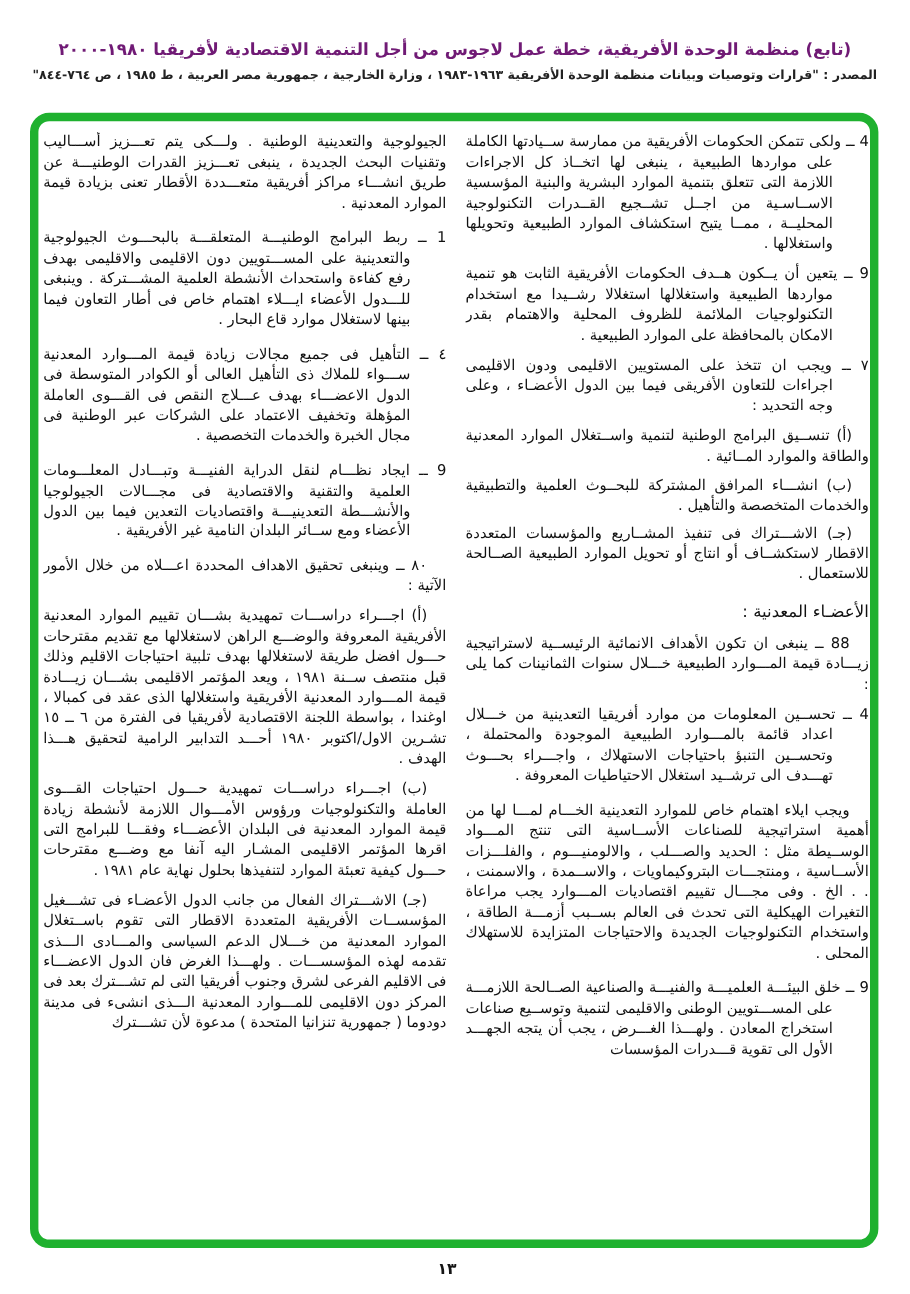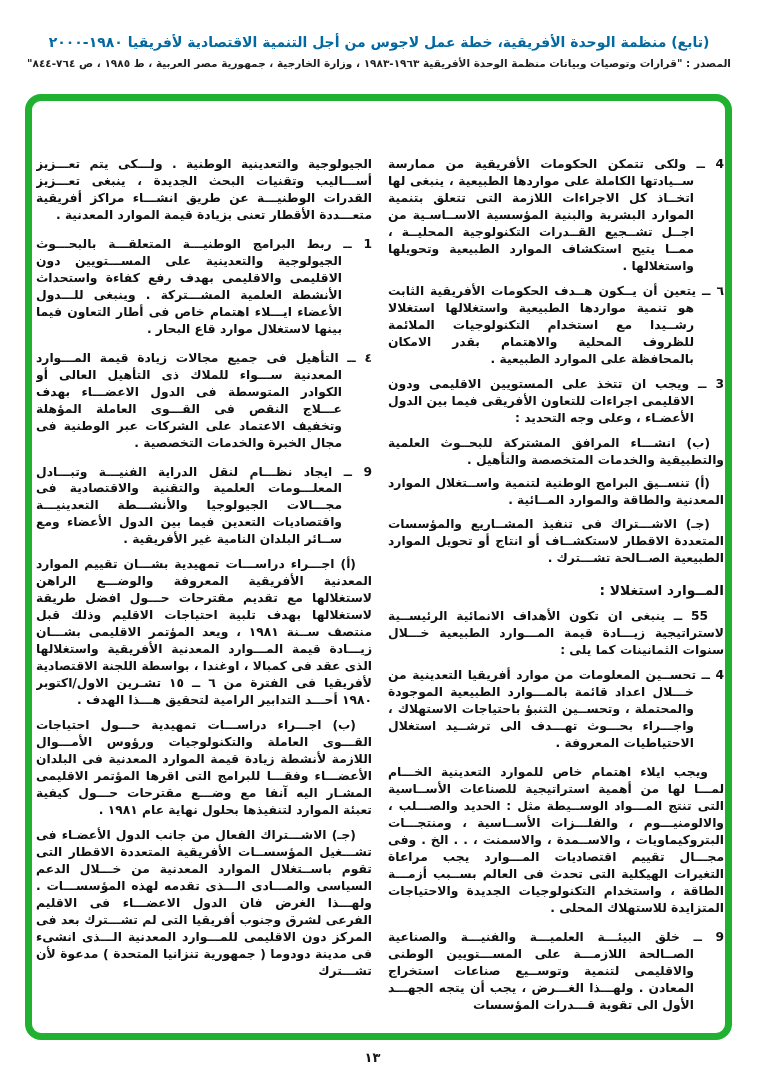--- a/index.html
+++ b/index.html
@@ -20,21 +20,21 @@
     top: 34px;
     left: 0;
     right: 0;
     text-align: center;
     direction: rtl;
   }
   .doc-title {
     font-size: 14px;
     font-weight: bold;
     letter-spacing: 0;
-    color: #0369a1;
+    color: #701a75;
   }
   .doc-source {
     font-size: 10.5px;
     font-weight: bold;
     margin-top: 7px;
     color: #222222;
   }
   .green-frame {
     position: absolute;
     left: 25px;
@@ -56,24 +56,23 @@
     direction: rtl;
     gap: 16px;
     overflow: hidden;
   }
   .col {
     width: 50%;
     box-sizing: border-box;
     direction: rtl;
     text-align: justify;
     font-size: 12.3px;
-    font-weight: bold;
+    font-weight: normal;
     line-height: 1.38;
     overflow: hidden;
-    margin-top: 46px;
   }
   .col p { margin: 0 0 8px 0; }
   .hang {
     padding-right: 30px;
     text-indent: -30px;
   }
   .sub {
     text-indent: 14px;
     margin-bottom: 7px !important;
   }
@@ -105,37 +104,38 @@
   <div class="doc-title">(تابع) منظمة الوحدة الأفريقية، خطة عمل لاجوس من أجل التنمية الاقتصادية لأفريقيا ١٩٨٠-٢٠٠٠</div>
   <div class="doc-source">المصدر : "قرارات وتوصيات وبيانات منظمة الوحدة الأفريقية ١٩٦٣-١٩٨٣ ، وزارة الخارجية ، جمهورية مصر العربية ، ط ١٩٨٥ ، ص ٧٦٤-٨٤٤"</div>
 </div>
 
 <div class="green-frame" style="border-color: rgb(31, 177, 47);"></div>
 
 <div class="content">
 
   <div class="col">
     <p class="hang">4 ــ ولكى تتمكن الحكومات الأفريقية من ممارسة ســيادتها الكاملة على مواردها الطبيعية ، ينبغى لها اتخــاذ كل الاجراءات اللازمة التى تتعلق بتنمية الموارد البشرية والبنية المؤسسية الاســاسـية من اجــل تشــجيع القــدرات التكنولوجية المحليــة ، ممــا يتيح استكشاف الموارد الطبيعية وتحويلها واستغلالها .</p>
-    <p class="hang">٦ ــ يتعين أن يــكون هــدف الحكومات الأفريقية الثابت هو تنمية مواردها الطبيعية واستغلالها استغلالا رشــيدا مع استخدام التكنولوجيات الملائمة للظروف المحلية والاهتمام بقدر الامكان بالمحافظة على الموارد الطبيعية .</p>
-    <p class="hang">3 ــ ويجب ان تتخذ على المستويين الاقليمى ودون الاقليمى اجراءات للتعاون الأفريقى فيما بين الدول الأعضـاء ، وعلى وجه التحديد :</p>
+    <p class="hang">9 ــ يتعين أن يــكون هــدف الحكومات الأفريقية الثابت هو تنمية مواردها الطبيعية واستغلالها استغلالا رشــيدا مع استخدام التكنولوجيات الملائمة للظروف المحلية والاهتمام بقدر الامكان بالمحافظة على الموارد الطبيعية .</p>
+    <p class="hang">٧ ــ ويجب ان تتخذ على المستويين الاقليمى ودون الاقليمى اجراءات للتعاون الأفريقى فيما بين الدول الأعضـاء ، وعلى وجه التحديد :</p>
+    <p class="sub">(أ) تنســيق البرامج الوطنية لتنمية واســتغلال الموارد المعدنية والطاقة والموارد المــائية .</p>
     <p class="sub">(ب) انشـــاء المرافق المشتركة للبحــوث العلمية والتطبيقية والخدمات المتخصصة والتأهيل .</p>
-    <p class="sub">(أ) تنســيق البرامج الوطنية لتنمية واســتغلال الموارد المعدنية والطاقة والموارد المــائية .</p>
-    <p class="sub">(جـ) الاشـــتراك فى تنفيذ المشــاريع والمؤسسات المتعددة الاقطار لاستكشــاف أو انتاج أو تحويل الموارد الطبيعية الصــالحة تشـــترك .</p>
-    <p class="section-heading">المــوارد استغلالا :</p>
-    <p class="indent">55 ــ ينبغى ان تكون الأهداف الانمائية الرئيســية لاستراتيجية زيـــادة قيمة المـــوارد الطبيعية خـــلال سنوات الثمانينات كما يلى :</p>
+    <p class="sub">(جـ) الاشـــتراك فى تنفيذ المشــاريع والمؤسسات المتعددة الاقطار لاستكشــاف أو انتاج أو تحويل الموارد الطبيعية الصــالحة للاستعمال .</p>
+    <p class="section-heading">الأعضـاء المعدنية :</p>
+    <p class="indent">88 ــ ينبغى ان تكون الأهداف الانمائية الرئيســية لاستراتيجية زيـــادة قيمة المـــوارد الطبيعية خـــلال سنوات الثمانينات كما يلى :</p>
     <p class="hang">4 ــ تحســين المعلومات من موارد أفريقيا التعدينية من خـــلال اعداد قائمة بالمـــوارد الطبيعية الموجودة والمحتملة ، وتحســين التنبؤ باحتياجات الاستهلاك ، واجـــراء بحـــوث تهـــدف الى ترشــيد استغلال الاحتياطيات المعروفة .</p>
     <p class="indent gap-above">ويجب ايلاء اهتمام خاص للموارد التعدينية الخـــام لمـــا لها من أهمية استراتيجية للصناعات الأســاسية التى تنتج المـــواد الوســيطة مثل : الحديد والصـــلب ، والالومنيـــوم ، والفلـــزات الأســاسية ، ومنتجـــات البتروكيماويات ، والاســمدة ، والاسمنت ، . . الخ . وفى مجـــال تقييم اقتصاديات المـــوارد يجب مراعاة التغيرات الهيكلية التى تحدث فى العالم بســبب أزمـــة الطاقة ، واستخدام التكنولوجيات الجديدة والاحتياجات المتزايدة للاستهلاك المحلى .</p>
     <p class="hang gap-above">9 ــ خلق البيئـــة العلميـــة والفنيـــة والصناعية الصــالحة اللازمـــة على المســـتويين الوطنى والاقليمى لتنمية وتوســيع صناعات استخراج المعادن . ولهـــذا الغـــرض ، يجب أن يتجه الجهـــد الأول الى تقوية قـــدرات المؤسسات</p>
   </div>
 
   <div class="col">
     <p class="plain">الجيولوجية والتعدينية الوطنية . ولـــكى يتم تعـــزيز أســـاليب وتقنيات البحث الجديدة ، ينبغى تعـــزيز القدرات الوطنيـــة عن طريق انشـــاء مراكز أفريقية متعـــددة الأقطار تعنى بزيادة قيمة الموارد المعدنية .</p>
     <p class="hang gap-above">1 ــ ربط البرامج الوطنيـــة المتعلقـــة بالبحـــوث الجيولوجية والتعدينية على المســـتويين دون الاقليمى والاقليمى بهدف رفع كفاءة واستحداث الأنشطة العلمية المشـــتركة . وينبغى للـــدول الأعضاء ايـــلاء اهتمام خاص فى أطار التعاون فيما بينها لاستغلال موارد قاع البحار .</p>
     <p class="hang gap-above">٤ ــ التأهيل فى جميع مجالات زيادة قيمة المـــوارد المعدنية ســـواء للملاك ذى التأهيل العالى أو الكوادر المتوسطة فى الدول الاعضـــاء بهدف عـــلاج النقص فى القـــوى العاملة المؤهلة وتخفيف الاعتماد على الشركات عبر الوطنية فى مجال الخبرة والخدمات التخصصية .</p>
     <p class="hang gap-above">9 ــ ايجاد نظـــام لنقل الدراية الفنيـــة وتبـــادل المعلـــومات العلمية والتقنية والاقتصادية فى مجـــالات الجيولوجيا والأنشـــطة التعدينيـــة واقتصاديات التعدين فيما بين الدول الأعضاء ومع ســائر البلدان النامية غير الأفريقية .</p>
+    <p class="indent gap-above">٨٠ ــ وينبغى تحقيق الاهداف المحددة اعـــلاه من خلال الأمور الآتية :</p>
     <p class="indent">(أ) اجـــراء دراســـات تمهيدية بشـــان تقييم الموارد المعدنية الأفريقية المعروفة والوضـــع الراهن لاستغلالها مع تقديم مقترحات حـــول افضل طريقة لاستغلالها بهدف تلبية احتياجات الاقليم وذلك قبل منتصف ســنة ١٩٨١ ، ويعد المؤتمر الاقليمى بشـــان زيـــادة قيمة المـــوارد المعدنية الأفريقية واستغلالها الذى عقد فى كمبالا ، اوغندا ، بواسطة اللجنة الاقتصادية لأفريقيا فى الفترة من ٦ ــ ١٥ تشـرين الاول/اكتوبر ١٩٨٠ أحـــد التدابير الرامية لتحقيق هـــذا الهدف .</p>
     <p class="indent">(ب) اجـــراء دراســـات تمهيدية حـــول احتياجات القـــوى العاملة والتكنولوجيات ورؤوس الأمـــوال اللازمة لأنشطة زيادة قيمة الموارد المعدنية فى البلدان الأعضـــاء وفقـــا للبرامج التى اقرها المؤتمر الاقليمى المشـار اليه آنفا مع وضـــع مقترحات حـــول كيفية تعبئة الموارد لتنفيذها بحلول نهاية عام ١٩٨١ .</p>
     <p class="indent">(جـ) الاشـــتراك الفعال من جانب الدول الأعضـاء فى تشـــغيل المؤسســات الأفريقية المتعددة الاقطار التى تقوم باســتغلال الموارد المعدنية من خـــلال الدعم السياسى والمـــادى الـــذى تقدمه لهذه المؤسســـات . ولهـــذا الغرض فان الدول الاعضـــاء فى الاقليم الفرعى لشرق وجنوب أفريقيا التى لم تشـــترك بعد فى المركز دون الاقليمى للمـــوارد المعدنية الـــذى انشىء فى مدينة دودوما ( جمهورية تنزانيا المتحدة ) مدعوة لأن تشـــترك</p>
   </div>
 
 </div>
 
 <div class="page-footer">
   <span class="page-number">١٣</span>
 </div>

